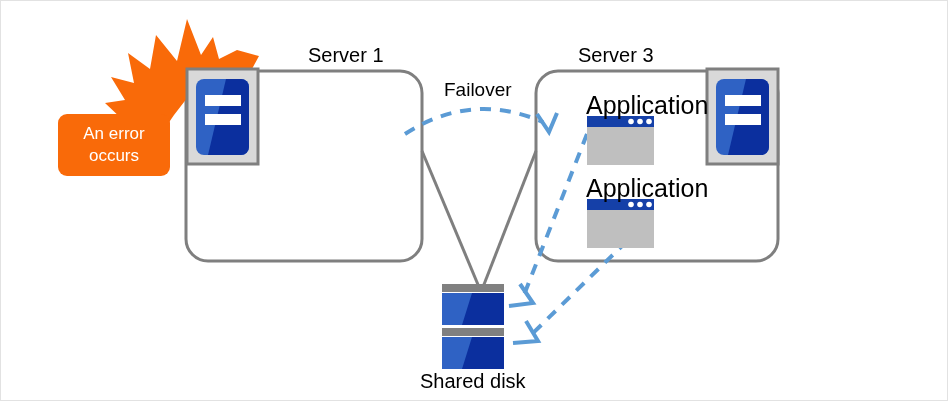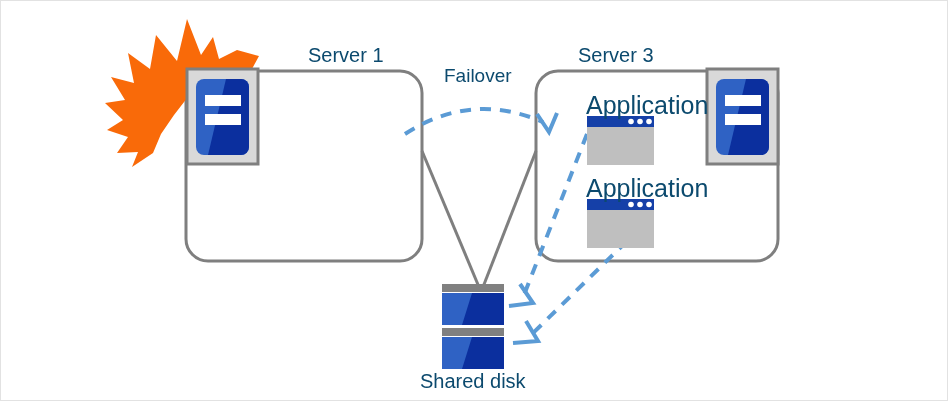--- a/index.html
+++ b/index.html
@@ -20,21 +20,21 @@
   }
   .svg-layer {
     position: absolute;
     left: 0;
     top: 0;
     width: 948px;
     height: 401px;
   }
   .label {
     position: absolute;
-    color: #0c4a6e;
+    color: #000000;
     font-family: "Liberation Sans", "DejaVu Sans", sans-serif;
     white-space: nowrap;
     line-height: 1.15;
   }
   .label-server {
     font-size: 20px;
   }
   .label-app {
     font-size: 25px;
   }
@@ -165,22 +165,26 @@
       <rect x="441" y="336" width="62" height="32" fill="#2f62c4"></rect>
       <path d="M 471 336 L 503 336 L 503 368 L 461 368 Z" fill="#0b2f9e"></path>
     </g>
 
   </svg>
 
   <div class="label label-server" style="left:307px; top:43px;">Server 1</div>
 
   <div class="label label-server" style="left:577px; top:43px;">Server 3</div>
 
-  <div class="label label-failover" style="left:443px; top:64px;">Failover</div>
+  <div class="label label-failover" style="left:443px; top:78px;">Failover</div>
 
   <div class="label label-app" style="left:585px; top:90px;">Application</div>
 
   <div class="label label-app" style="left:585px; top:173px;">Application</div>
 
   <div class="label label-disk" style="left:419px; top:369px;">Shared disk</div>
 
+  <div class="error-box">
+    <span>An error</span>
+    <span>occurs</span>
+  </div>
 
 </div>
 
 </body></html>

